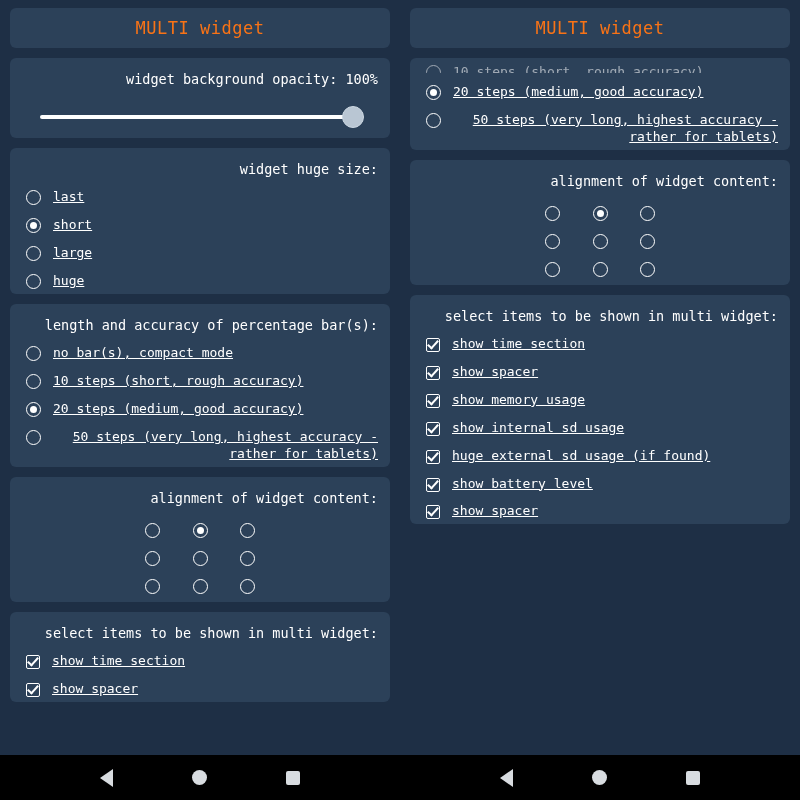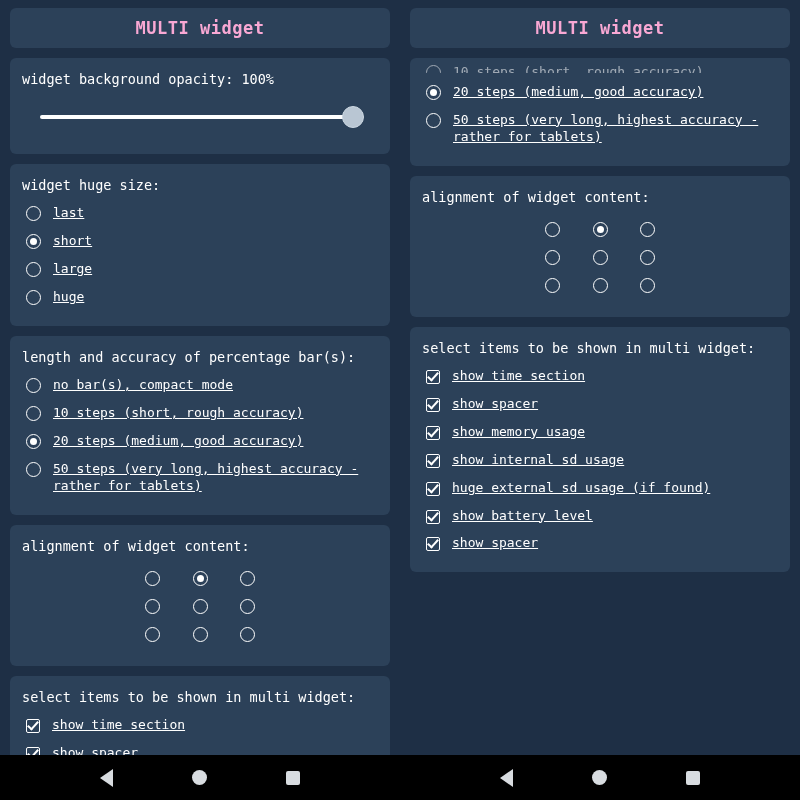--- a/index.html
+++ b/index.html
@@ -25,32 +25,33 @@
   .pane {
     width: 400px;
     padding: 8px 10px 0 10px;
     overflow: hidden;
     position: relative;
   }
   .card {
     background: #2c4159;
     border-radius: 6px;
     margin-bottom: 10px;
-    padding: 12px 12px 20px 12px;
+    padding: 12px 12px 4px 12px;
     color: #ffffff;
+    text-align: right;
   }
   .card.title-card {
     padding: 10px 12px;
     text-align: center;
   }
   .title-text {
     font-size: 17px;
-    font-weight: bold;
+    font-weight: normal;
     letter-spacing: 0.5px;
-    color: #f9a8d4;
+    color: #f97316;
   }
   .label {
     font-size: 13.5px;
     color: #ffffff;
     line-height: 1.35;
   }
   .slider-wrap {
     margin-top: 18px;
     margin-bottom: 6px;
     padding: 0 10px 0 18px;

